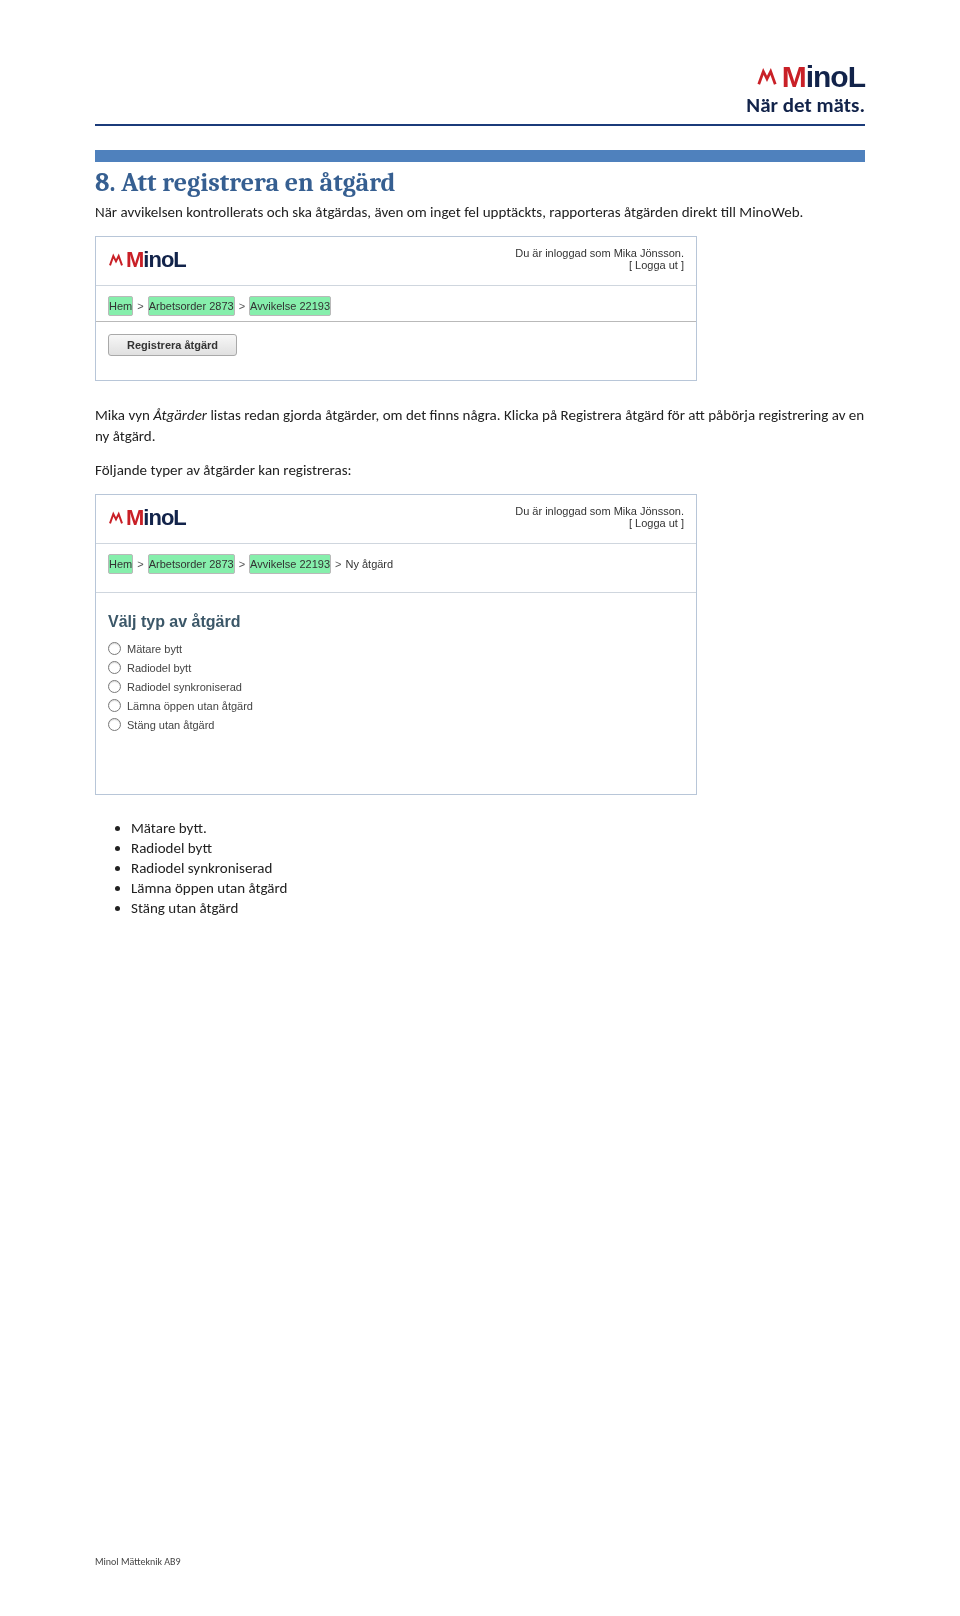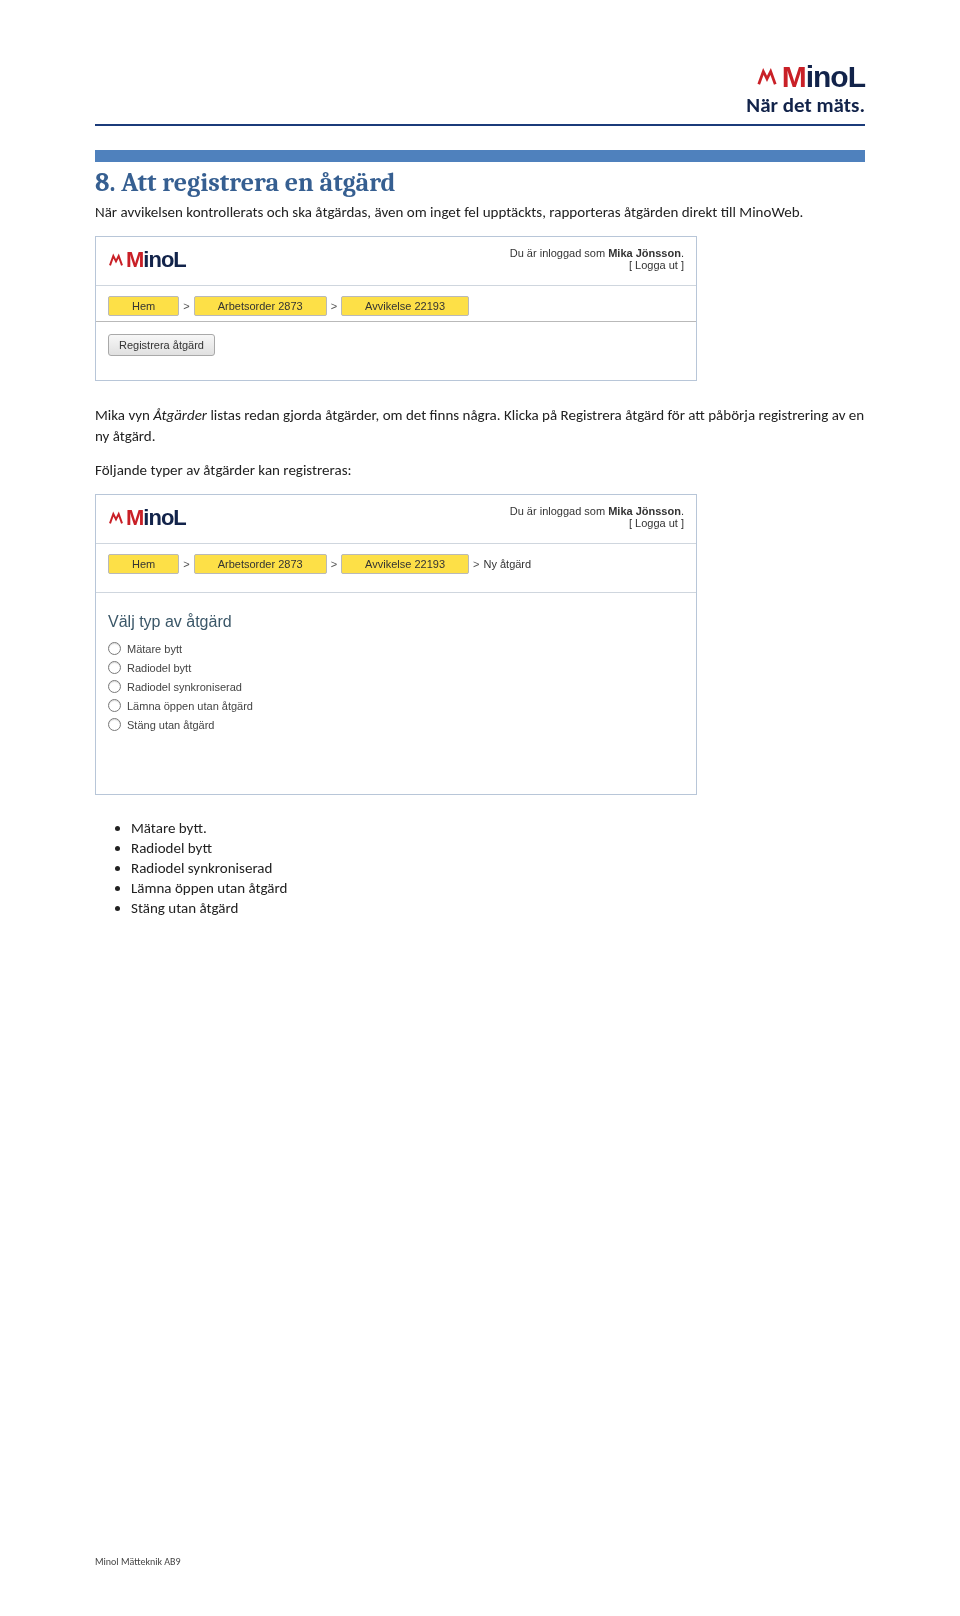--- a/index.html
+++ b/index.html
@@ -85,38 +85,38 @@
   }
   .shot-top {
     display: flex;
     justify-content: space-between;
     align-items: flex-start;
     padding: 10px 12px 8px 12px;
   }
   .shot-logo .brand-name { font-size: 22px; }
   .shot-logo .brand-mark { width: 16px; height: 16px; margin-right: 2px; }
   .shot-login { text-align: right; font-size: 11px; color: #333; }
-  .shot-login .name { font-weight: bold; }
+  .shot-login .name { font-weight: normal; }
   .shot-login .logout { color: #333; }
   .shot-sep {
     height: 1px;
     background: linear-gradient(#cfd6de, #cfd6de) no-repeat;
     margin: 4px 0 6px 0;
   }
   .crumbs {
     display: flex;
     align-items: center;
     gap: 4px;
     padding: 4px 12px 6px 12px;
     font-size: 11px;
   }
   .crumb-pill {
     display: inline-block;
-    padding: 3px 23px;
-    background: #fde047;
+    padding: 3px 0;
+    background: #86efac;
     border: 1px solid #b9b9b9;
     border-radius: 2px;
     color: #333;
   }
   .crumb-sep { color: #555; }
   .crumb-text { color: #333; }
   .tabs {
     display: flex;
     gap: 4px;
     padding: 2px 12px 0 12px;
@@ -142,31 +142,32 @@
   }
   .tabbar-line {
     border-top: 1px solid #b9b9b9;
     margin: -1px 0 0 0;
   }
   .panel {
     padding: 12px 12px 24px 12px;
   }
   .btn {
     display: inline-block;
-    padding: 4px 10px;
+    padding: 4px 18px;
     background: linear-gradient(#f7f7f7, #e0e0e0);
     border: 1px solid #a9a9a9;
     border-radius: 3px;
     font-size: 11px;
     color: #333;
+    font-weight: bold;
   }
   .panel-title {
     color: #3b5768;
     font-size: 16px;
-    font-weight: normal;
+    font-weight: bold;
     margin: 10px 0 8px 0;
     font-family: Tahoma, Verdana, sans-serif;
   }
   .option-row {
     display: flex;
     align-items: center;
     gap: 6px;
     padding: 3px 0;
     font-size: 11px;
   }

